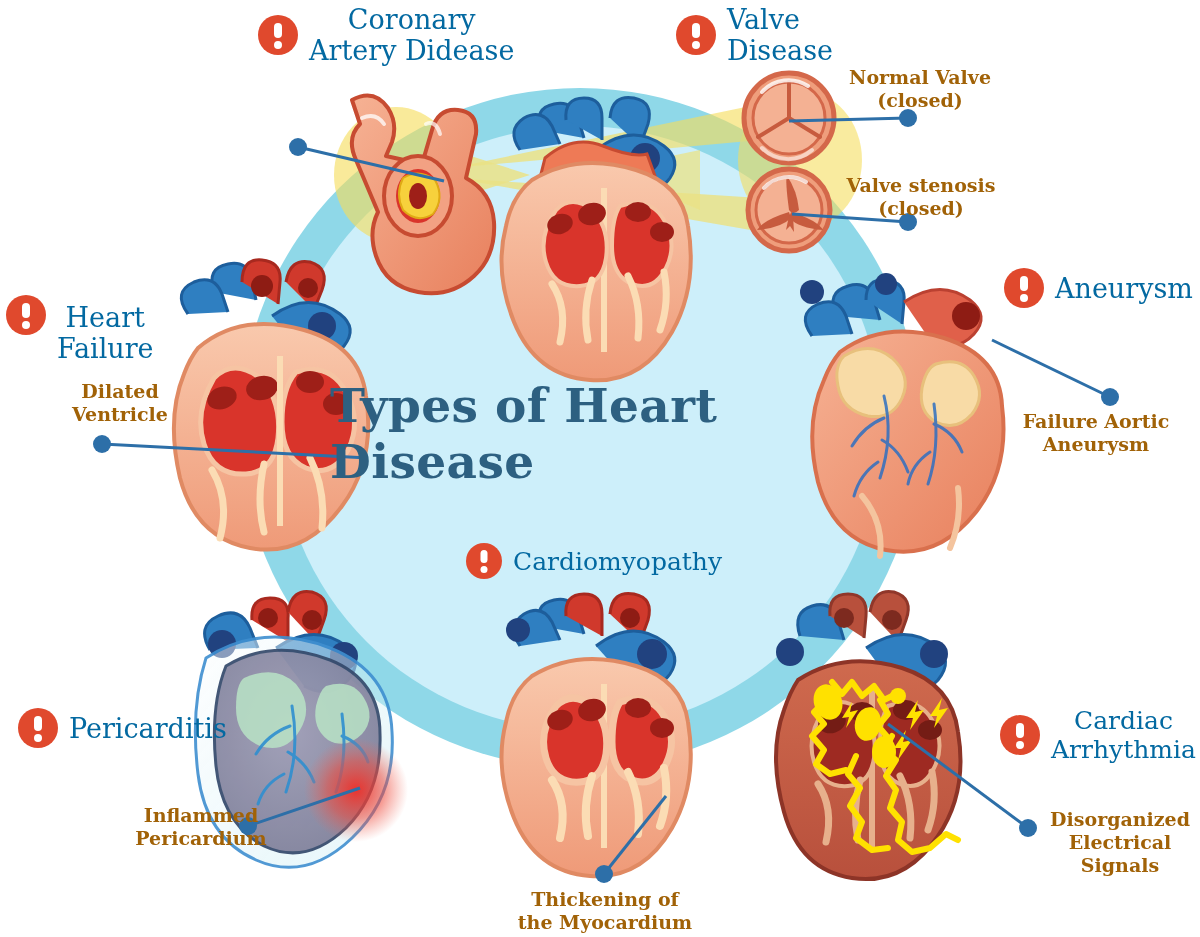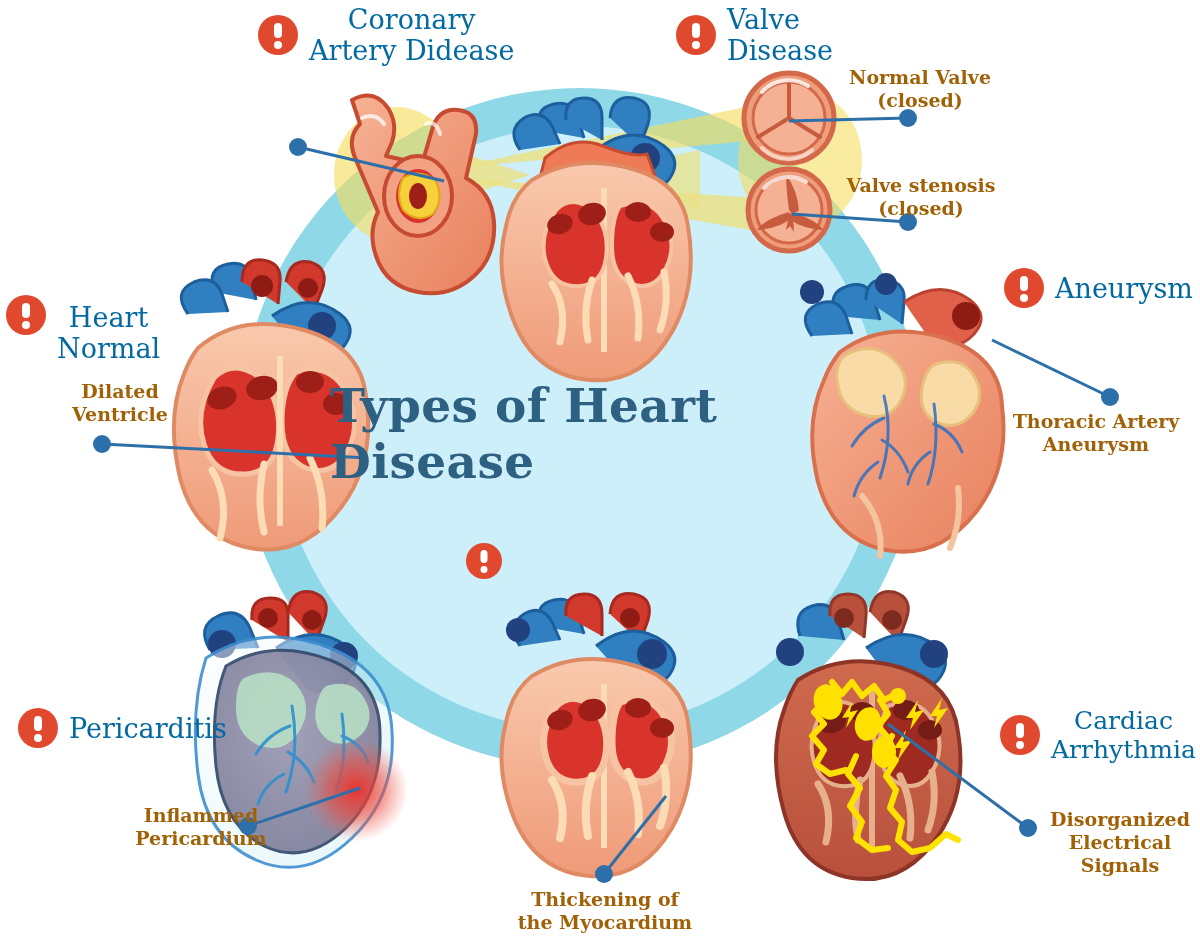--- a/index.html
+++ b/index.html
@@ -365,41 +365,42 @@
 
   <div class="abs alert-label" style="left:18px;top:708px;">
     <div class="badge"></div>
     <div class="alert-text">Pericarditis</div>
   </div>
 
   <div class="abs alert-label" style="left:6px;top:266px;">
     <div class="badge"></div>
     <div class="alert-text" style="text-align:center;margin-top:36px;">
       <span>Heart</span><br>
-      <span>Normal</span>
+      <span>Failure</span>
     </div>
   </div>
 
   <div class="abs alert-label" style="left:466px;top:543px;">
     <div class="badge sm"></div>
+    <div class="alert-text sm">Cardiomyopathy</div>
   </div>
 
 
   <div class="abs callout" style="left:830px;top:66px;width:180px;">
     <span>Normal Valve</span><br>
     <span>(closed)</span>
   </div>
 
   <div class="abs callout" style="left:828px;top:174px;width:186px;">
     <span>Valve stenosis</span><br>
     <span>(closed)</span>
   </div>
 
   <div class="abs callout" style="left:998px;top:410px;width:196px;">
-    <span>Thoracic Artery</span><br>
+    <span>Failure Aortic</span><br>
     <span>Aneurysm</span>
   </div>
 
   <div class="abs callout" style="left:40px;top:380px;width:160px;">
     <span>Dilated</span><br>
     <span>Ventricle</span>
   </div>
 
   <div class="abs callout" style="left:106px;top:804px;width:190px;">
     <span>Inflammed</span><br>

